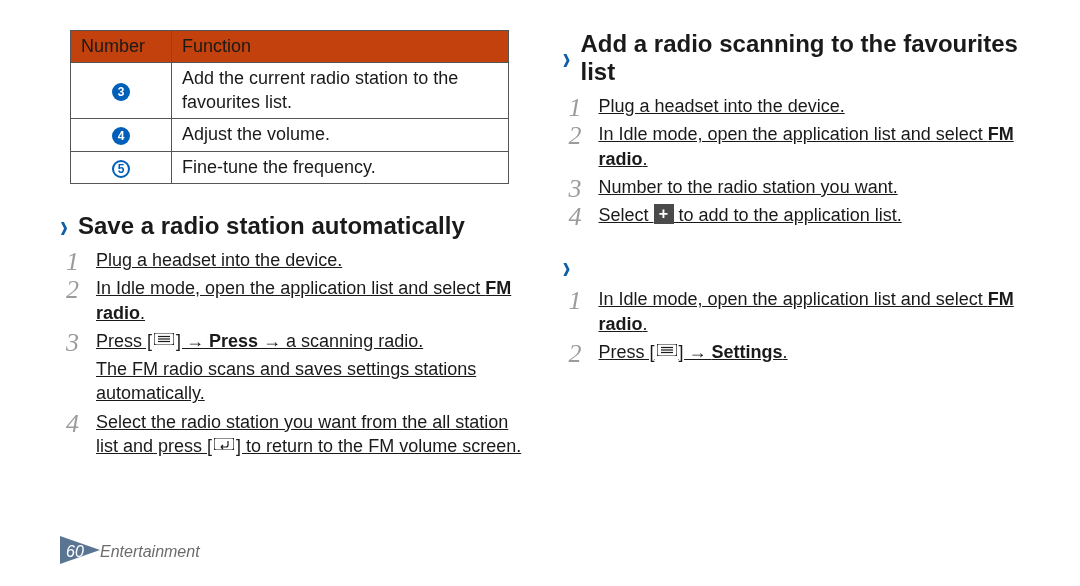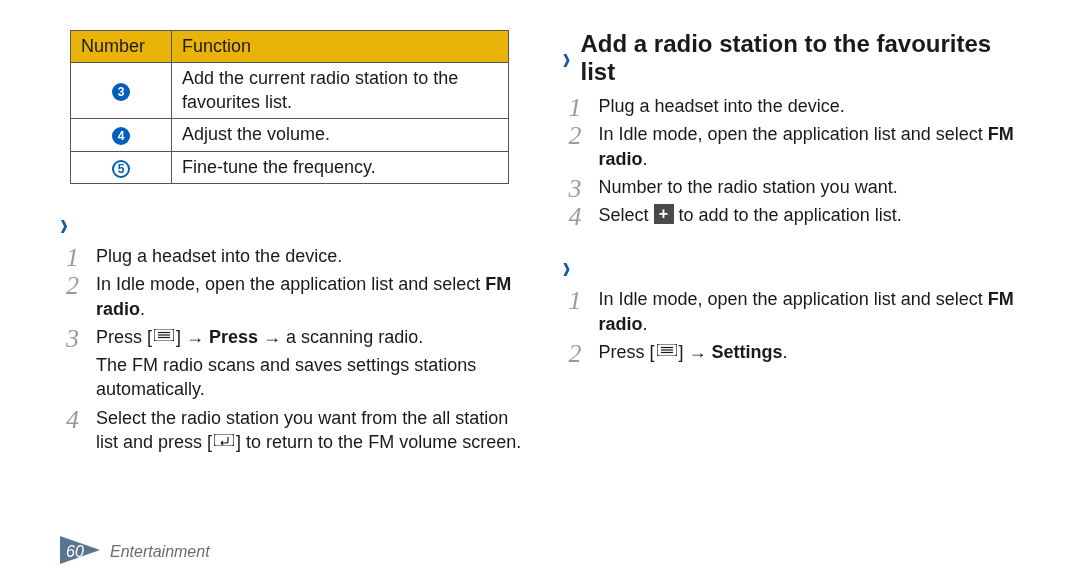--- a/index.html
+++ b/index.html
@@ -35,21 +35,21 @@
   table.fn th, table.fn td {
     border: 1px solid #555;
     padding: 4px 10px;
     text-align: left;
     vertical-align: top;
     font-size: 18px;
     line-height: 1.3;
     font-weight: normal;
   }
   table.fn thead th {
-    background: #eab308;
+    background: #c2410c;
   }
   table.fn td.numcell {
     text-align: center;
     width: 80px;
     vertical-align: middle;
   }
   .circ {
     display: inline-flex;
     align-items: center;
     justify-content: center;
@@ -84,20 +84,21 @@
     padding: 0;
     margin: 0 0 0 6px;
     counter-reset: step;
   }
   ol.steps > li {
     counter-increment: step;
     position: relative;
     padding-left: 30px;
     margin: 4px 0;
     line-height: 1.35;
+    text-decoration: underline;
   }
   ol.steps > li::before {
     content: counter(step);
     position: absolute;
     left: 0;
     top: -4px;
     font-family: Georgia, "Times New Roman", serif;
     font-style: italic;
     font-size: 26px;
     color: #9b9b9b;
@@ -134,21 +135,20 @@
     top: -2px;
   }
   b { font-weight: 700; }
   
   .footer {
     position: absolute;
     bottom: 18px;
     left: 60px;
     display: flex;
     align-items: center;
-    gap: 10px;
     font-style: italic;
     font-size: 16px;
     color: #6c6c6c;
   }
   .pgnum-wrap {
     position: relative;
     display: inline-block;
   }
   .pgchevron {
     display: inline-block;
@@ -199,20 +199,21 @@
             <td class="numcell">
               <span class="circ outline">5</span>
             </td>
             <td>Fine-tune the frequency.</td>
           </tr>
         </tbody>
       </table>
 
       <h2>
         <span class="chev">›</span>
+        <span>Save a radio station automatically</span>
       </h2>
 
       <ol class="steps">
         <li>
           <span>Plug a headset into the device.</span>
         </li>
         <li>
           <span>In Idle mode, open the application list and select </span><b>FM radio</b><span>.</span>
         </li>
         <li>
@@ -234,21 +235,21 @@
               </svg>
             </span><span>] to return to the FM volume screen.</span>
         </li>
       </ol>
     </div>
 
     <div class="col">
 
       <h2 style="margin-top:0">
         <span class="chev">›</span>
-        <span>Add a radio station to the favourites list</span>
+        <span>Add a radio scanning to the favourites list</span>
       </h2>
 
       <ol class="steps">
         <li>
           <span>Plug a headset into the device.</span>
         </li>
         <li>
           <span>In Idle mode, open the application list and select </span><b>FM radio</b><span>.</span>
         </li>
         <li>

